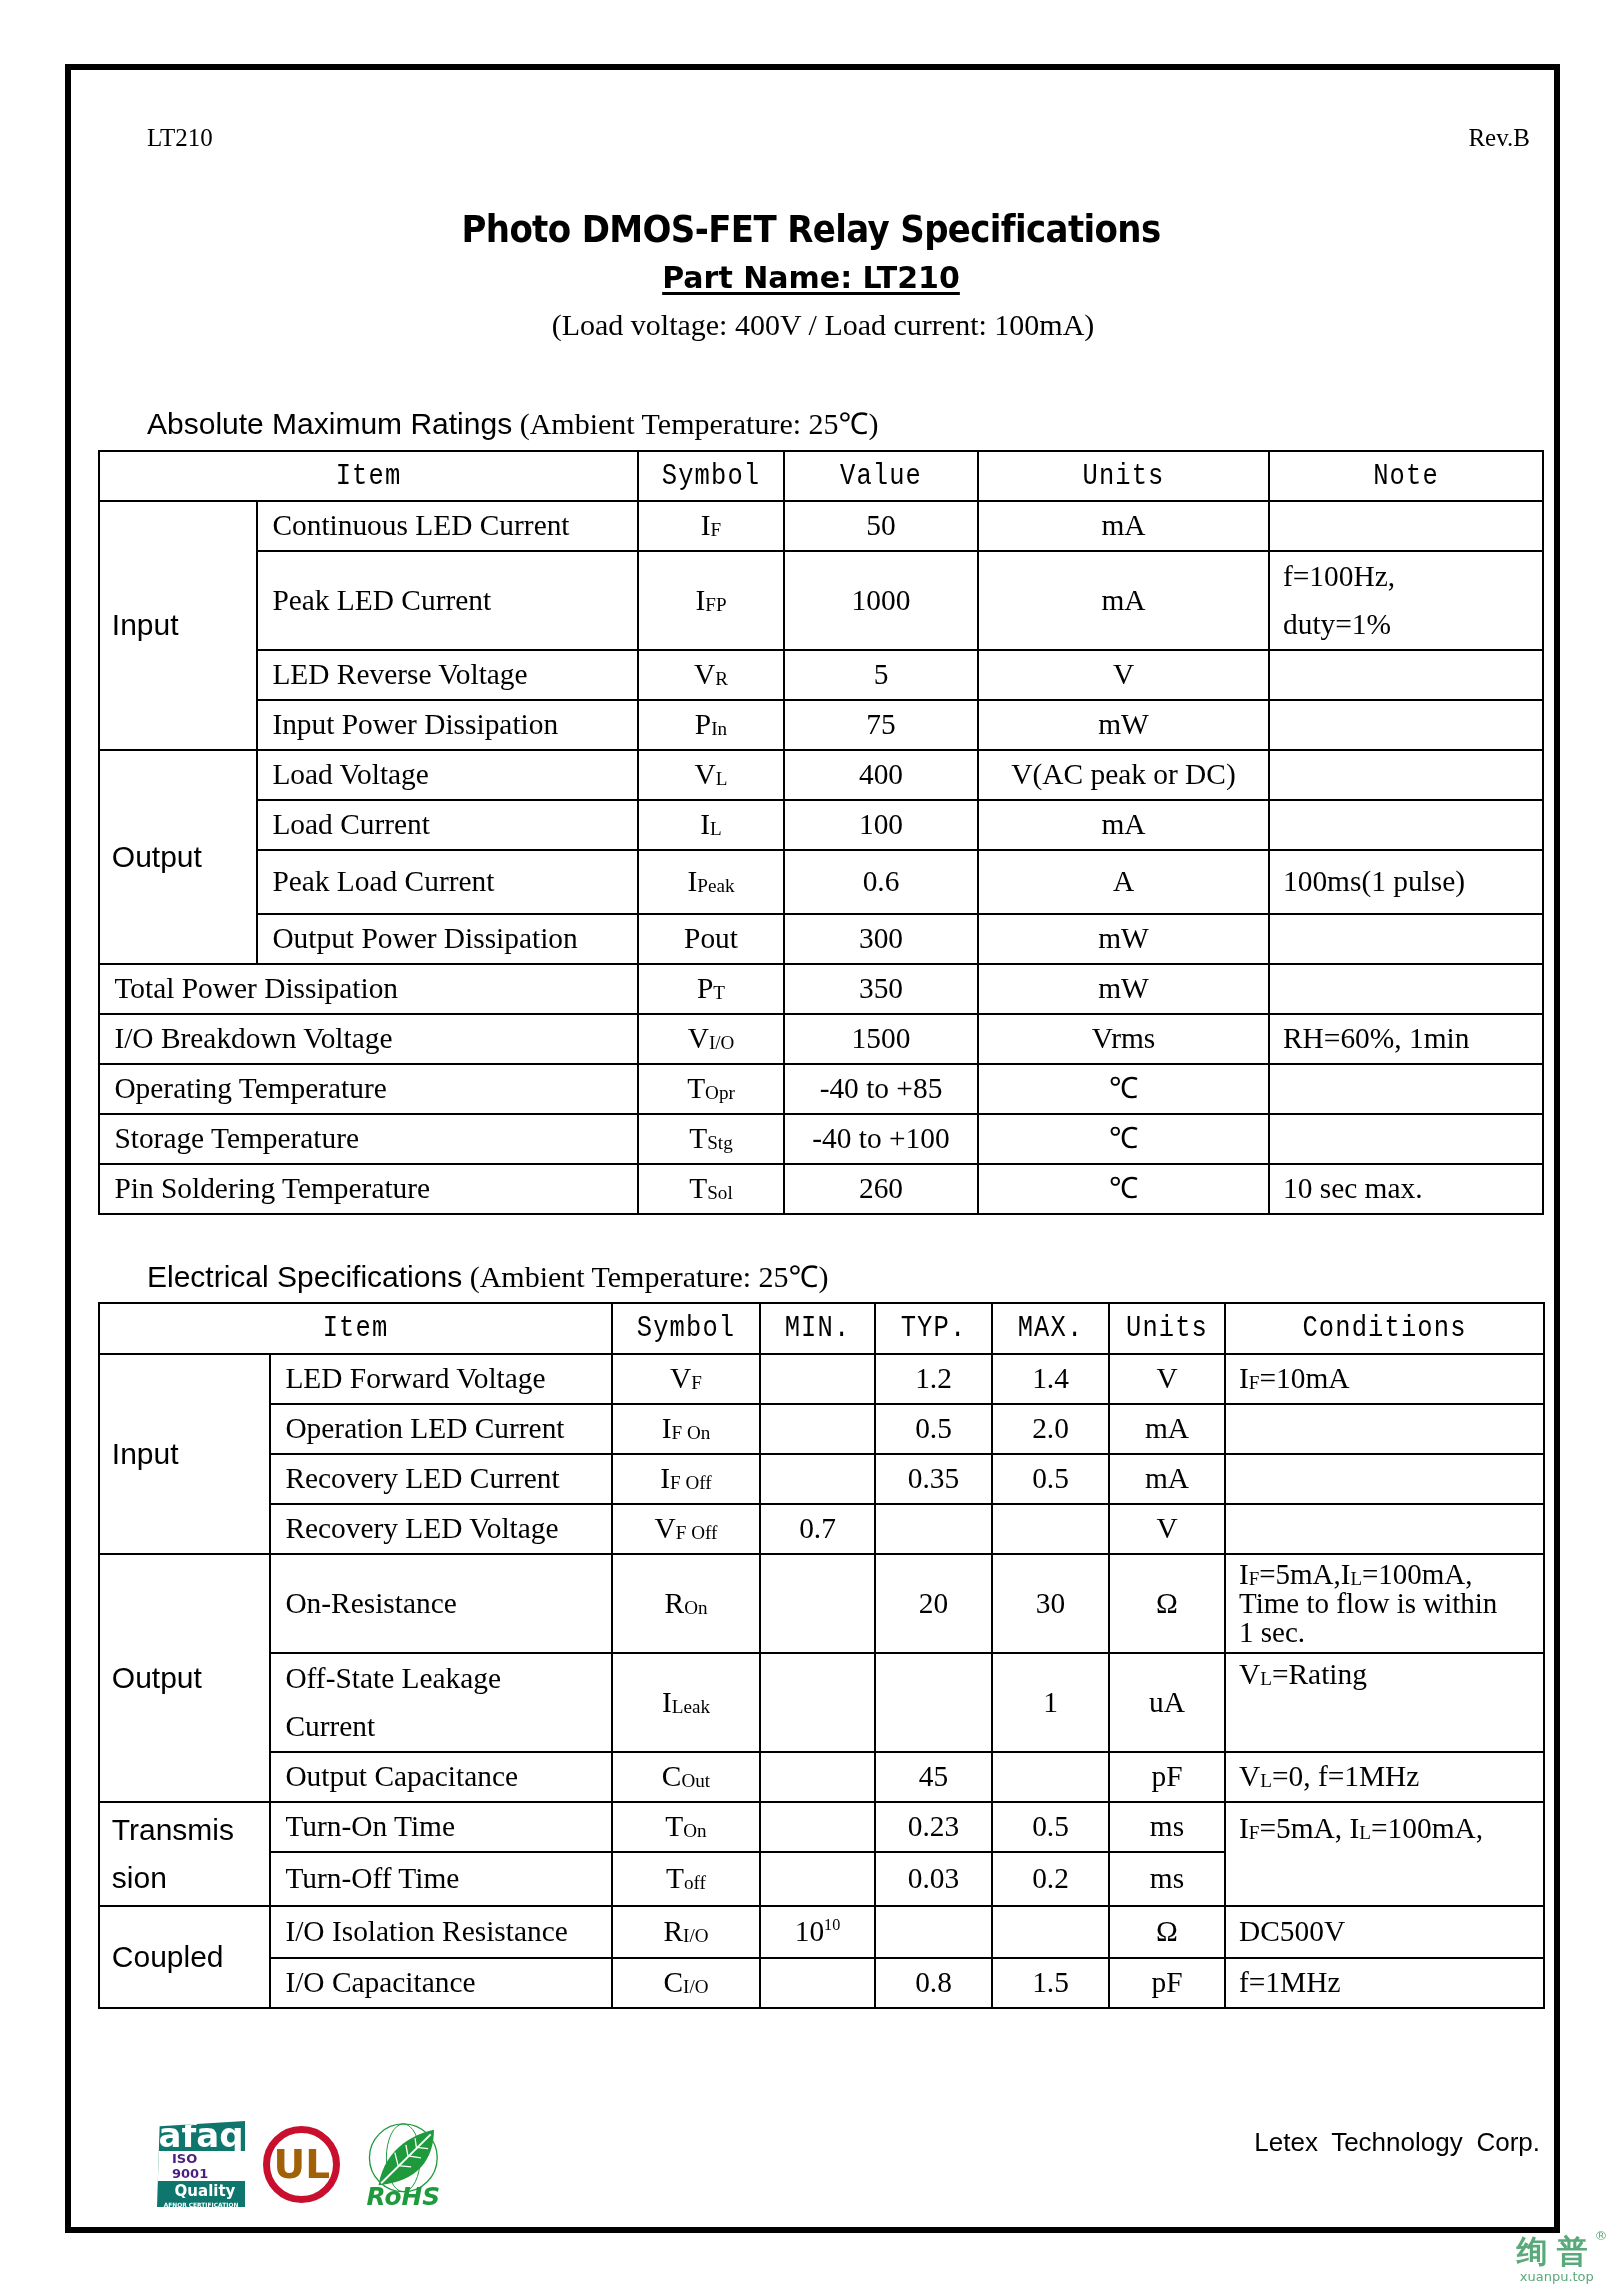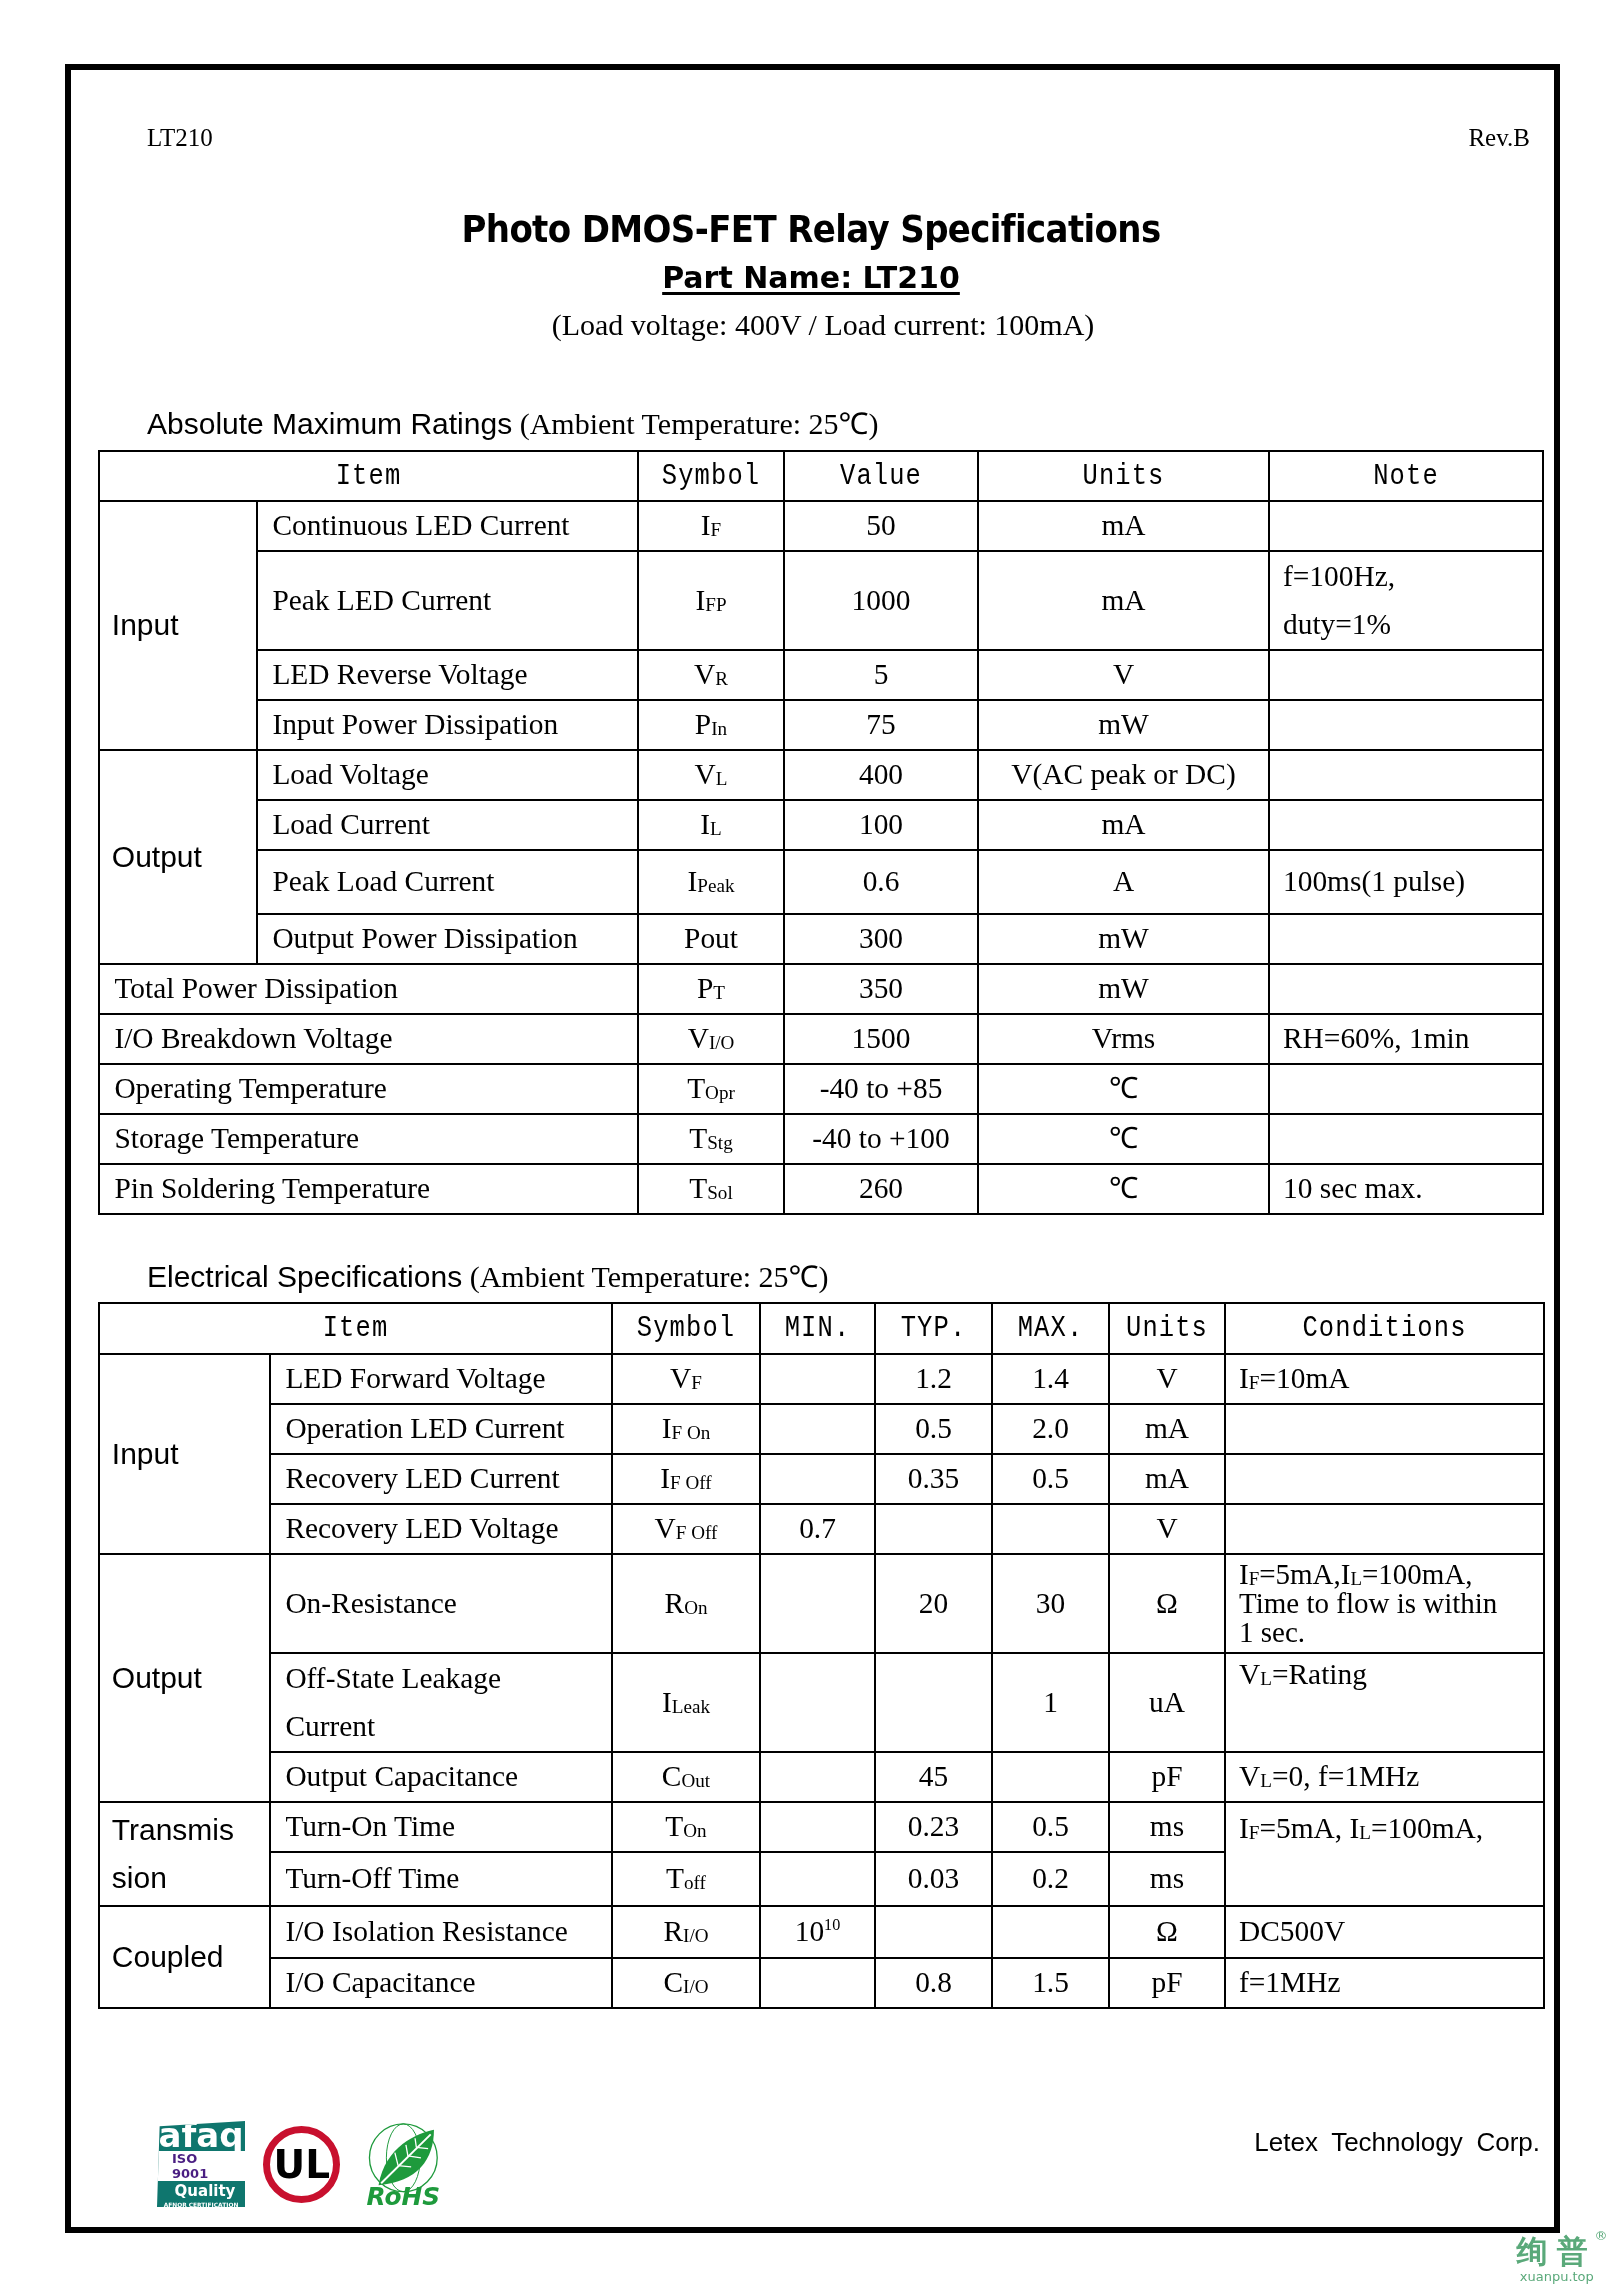--- a/index.html
+++ b/index.html
@@ -22,21 +22,21 @@
   .c{text-align:center;}
   .nt{padding-left:13px !important;}
   sub{font-size:0.65em;vertical-align:baseline;position:relative;top:0.05em;}
   sup{font-size:0.55em;}
   .logos{position:absolute;left:157px;top:2120px;display:flex;gap:18.3px;align-items:center;}
   .afaq{width:88px;height:86px;background:#0f766e;color:#fff;font-family:"DejaVu Sans",sans-serif;display:flex;flex-direction:column;align-items:center;justify-content:center;clip-path:polygon(3% 6%,100% 0,100% 100%,0 100%);}
   .afaq .a1{font-size:34px;font-weight:bold;line-height:30px;}
   .afaq .a2{background:#fff;color:#4a1e82;font-size:13px;font-weight:bold;padding:0 15px;margin-top:1.3px;}
   .afaq .a3{font-size:15px;font-weight:bold;margin-top:1.3px;margin-left:8px;}
   .afaq .a4{font-size:5.9px;font-weight:bold;margin-top:2px;}
-  .ul{width:77px;height:77px;border:7.2px solid #c8102e;border-radius:50%;display:flex;align-items:center;justify-content:center;color:#000000;font-family:"DejaVu Sans",sans-serif;font-weight:bold;font-size:39px;box-sizing:border-box;}
+  .ul{width:77px;height:77px;border:7.2px solid #c8102e;border-radius:50%;display:flex;align-items:center;justify-content:center;color:#a16207;font-family:"DejaVu Sans",sans-serif;font-weight:bold;font-size:39px;box-sizing:border-box;}
   .rohs{width:88px;height:88px;position:relative;}
   .corp{position:absolute;right:82px;top:2127px;font-family:"Liberation Sans",sans-serif;font-size:26px;word-spacing:6.5px;}
   .wm{position:absolute;right:25px;top:2231px;color:#5aa97a;font-family:"DejaVu Sans",sans-serif;text-align:center;}
   .wm .w1{font-size:31px;font-weight:bold;letter-spacing:9.2px;}
   .wm .w2{font-size:13px;margin-top:-3.9px;}
   .wm .reg{position:absolute;right:-10.5px;top:-2.6px;font-size:13px;}
 </style>
 </head>
 <body>
 

